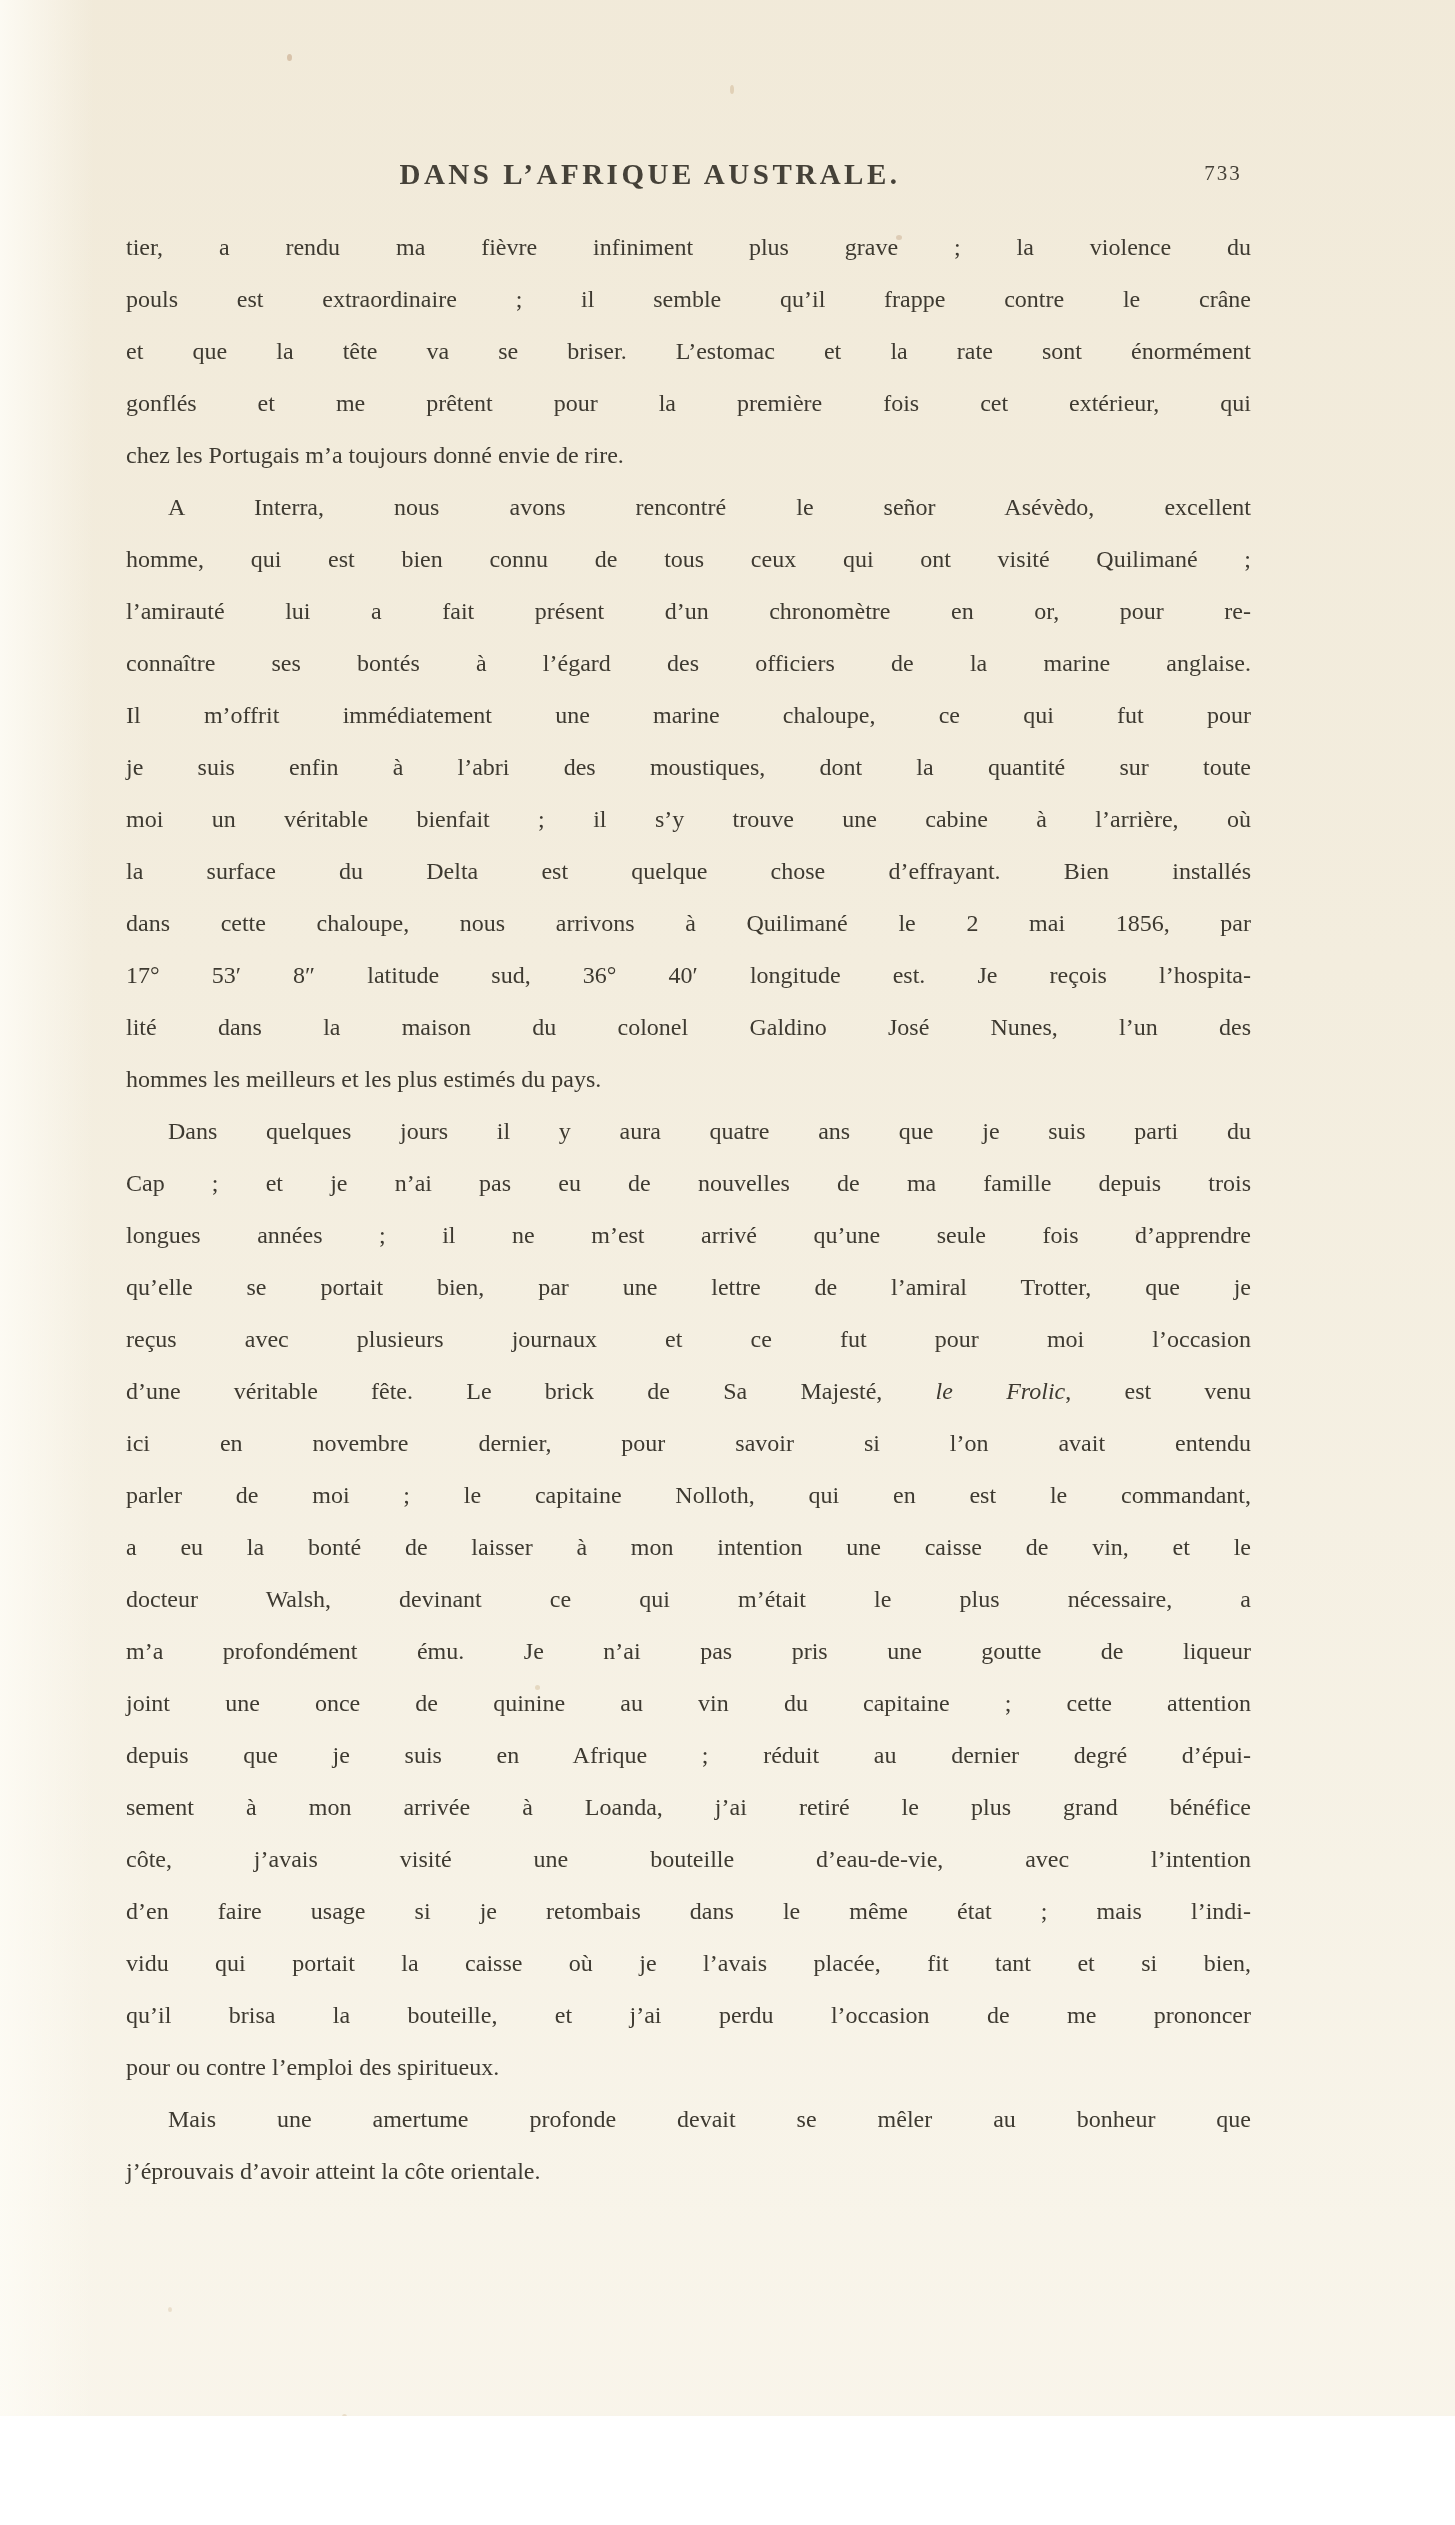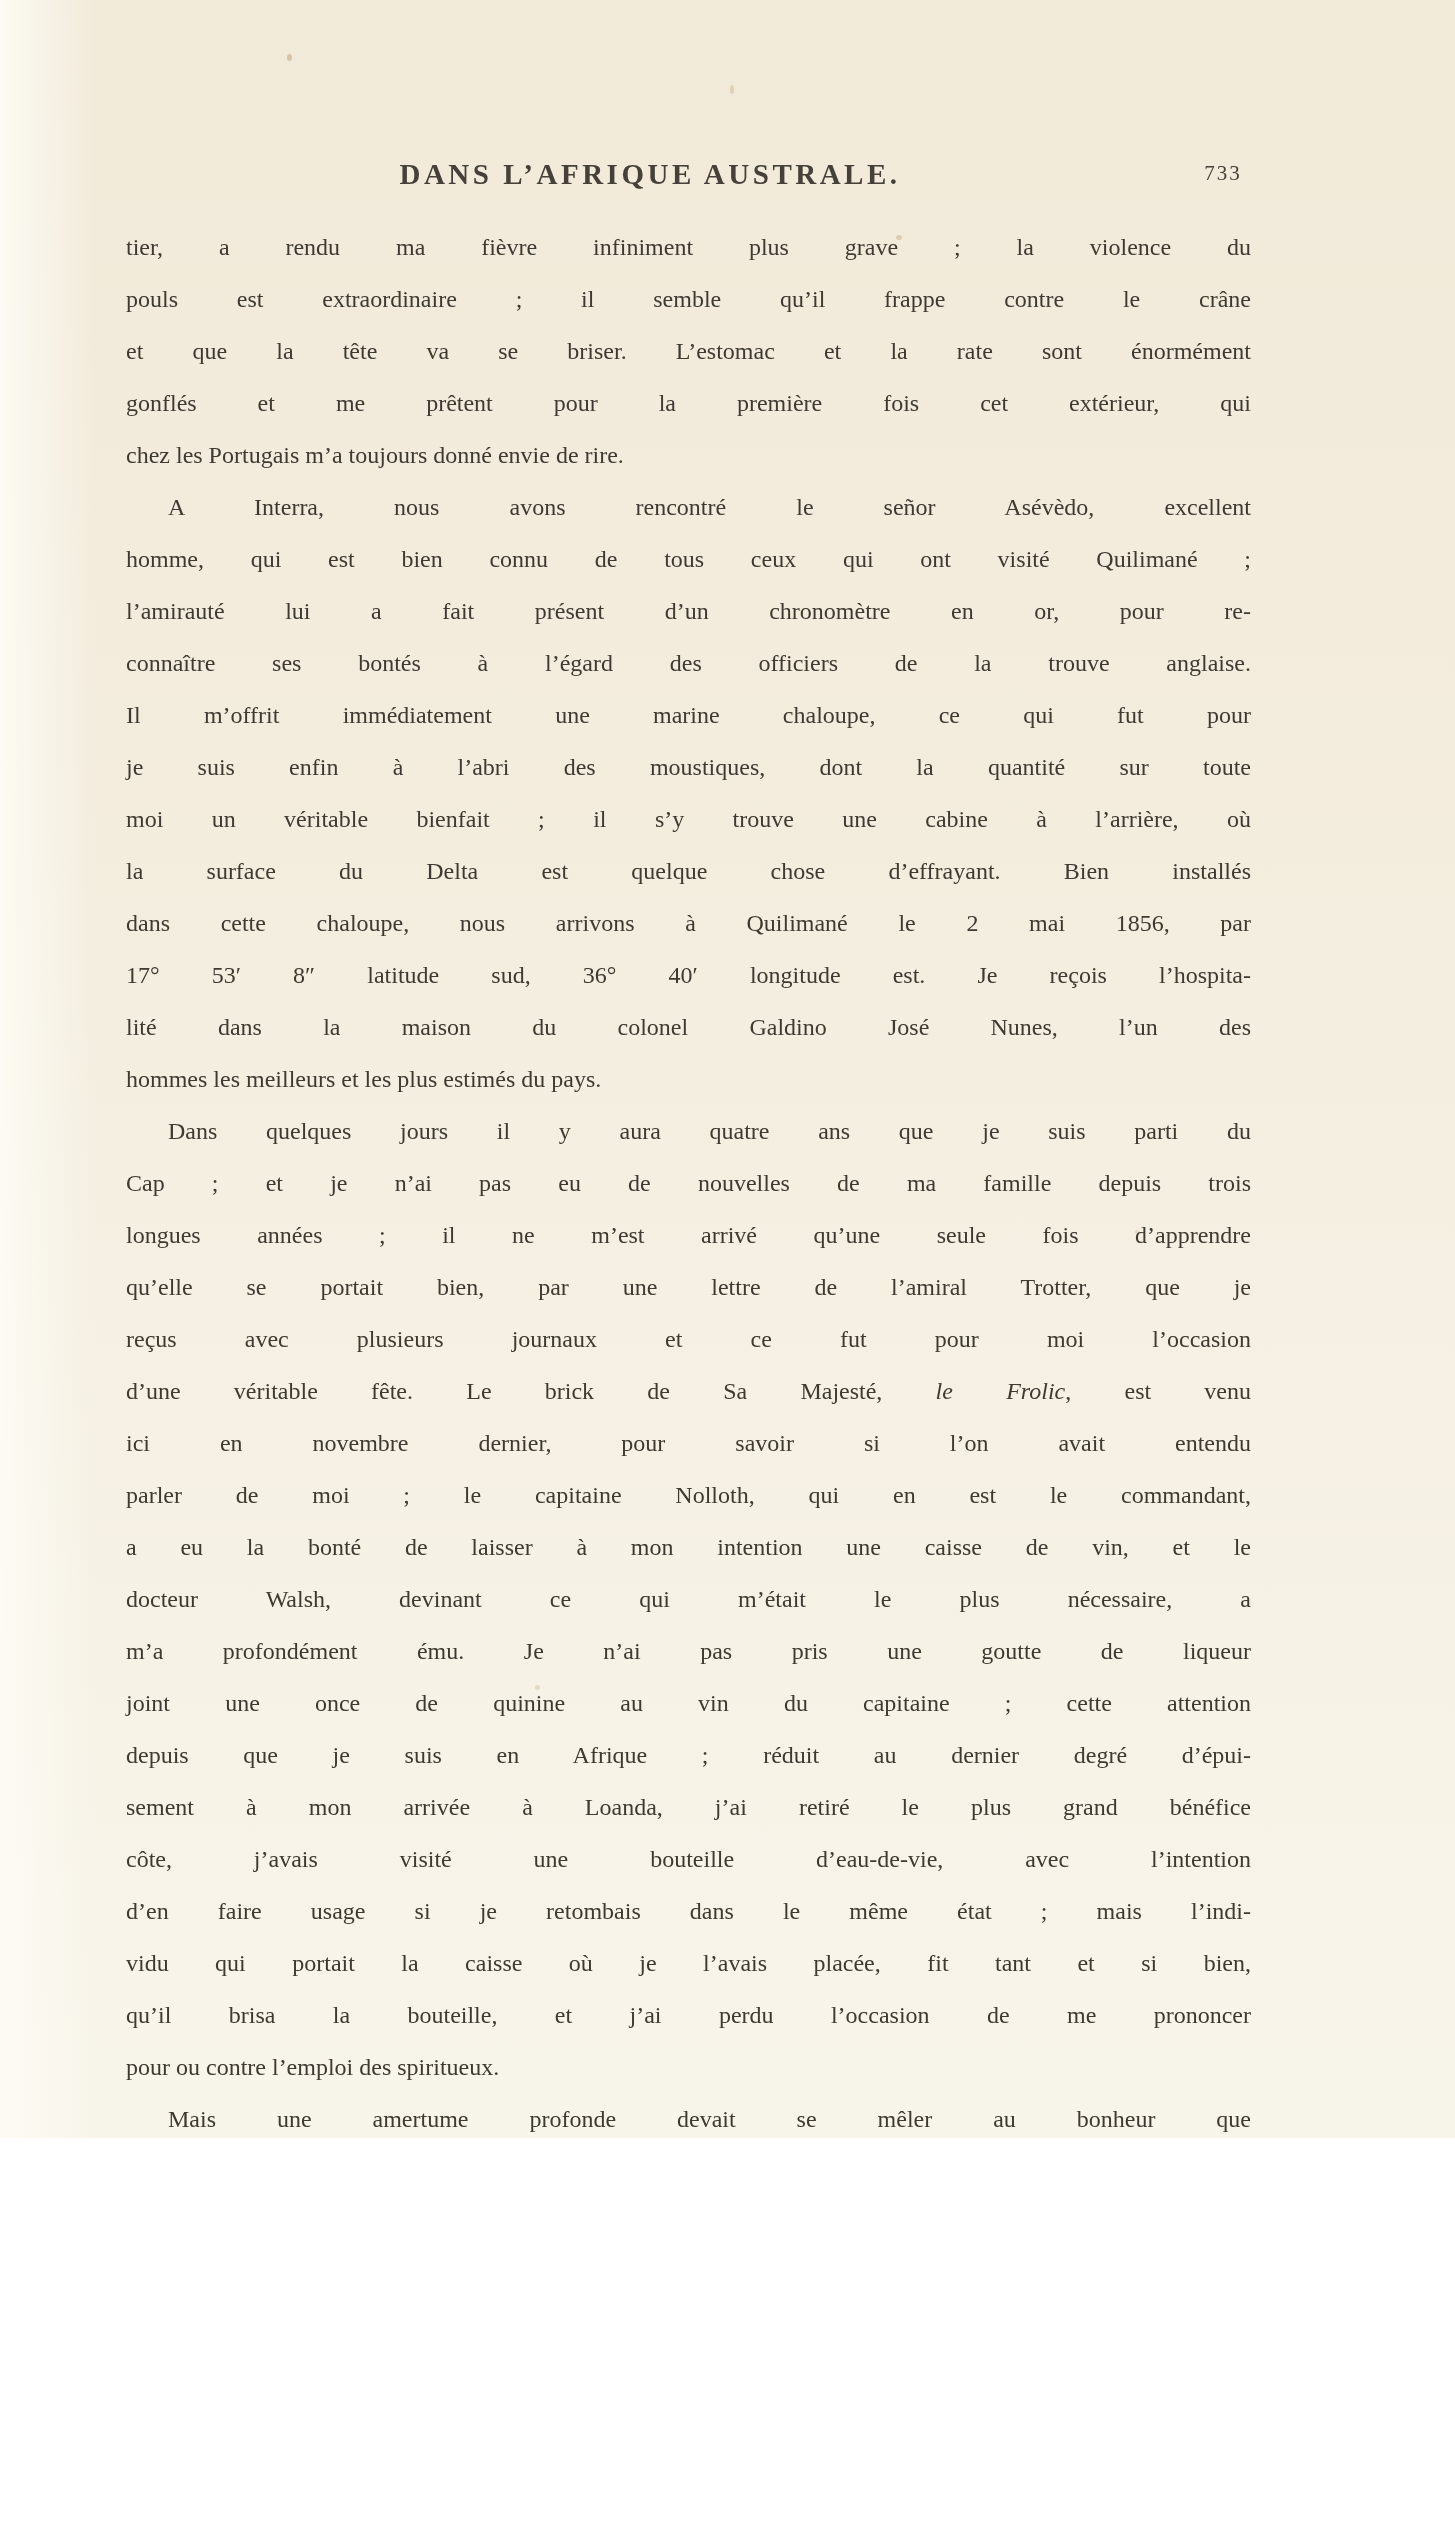--- a/index.html
+++ b/index.html
@@ -1,19 +1,19 @@
 <!DOCTYPE html>
 <html><head>
 <meta charset="utf-8">
 <style>
   html, body { margin: 0; padding: 0; }
   .page {
     position: relative;
     width: 1455px;
-    height: 2138px;
+    height: 2416px;
     overflow: hidden;
     background:
       linear-gradient(to right, rgba(253,251,244,0.95) 0px, rgba(253,251,244,0) 94px),
       linear-gradient(to bottom, rgba(240,232,214,0.6) 0%, rgba(243,237,222,0.2) 40%, rgba(250,247,238,0.75) 96%),
       #f3edde;
     font-family: "Liberation Serif", "DejaVu Serif", serif;
     color: #3e3a31;
   }
   .head-title {
     position: absolute;
@@ -82,21 +82,21 @@
         <div class="line">tier, a rendu ma fièvre infiniment plus grave ; la violence du</div>
         <div class="line">pouls est extraordinaire ; il semble qu’il frappe contre le crâne</div>
         <div class="line">et que la tête va se briser. L’estomac et la rate sont énormément</div>
         <div class="line">gonflés et me prêtent pour la première fois cet extérieur, qui</div>
         <div class="line last">chez les Portugais m’a toujours donné envie de rire.</div>
       </div>
       <div>
         <div class="line indent">A Interra, nous avons rencontré le señor Asévèdo, excellent</div>
         <div class="line">homme, qui est bien connu de tous ceux qui ont visité Quilimané ;</div>
         <div class="line">l’amirauté lui a fait présent d’un chronomètre en or, pour re-</div>
-        <div class="line">connaître ses bontés à l’égard des officiers de la trouve anglaise.</div>
+        <div class="line">connaître ses bontés à l’égard des officiers de la marine anglaise.</div>
         <div class="line">Il m’offrit immédiatement une marine chaloupe, ce qui fut pour</div>
         <div class="line">je suis enfin à l’abri des moustiques, dont la quantité sur toute</div>
         <div class="line">moi un véritable bienfait ; il s’y trouve une cabine à l’arrière, où</div>
         <div class="line">la surface du Delta est quelque chose d’effrayant. Bien installés</div>
         <div class="line">dans cette chaloupe, nous arrivons à Quilimané le 2 mai 1856, par</div>
         <div class="line">17° 53′ 8″ latitude sud, 36° 40′ longitude est. Je reçois l’hospita-</div>
         <div class="line">lité dans la maison du colonel Galdino José Nunes, l’un des</div>
         <div class="line last">hommes les meilleurs et les plus estimés du pays.</div>
       </div>
       <div>

